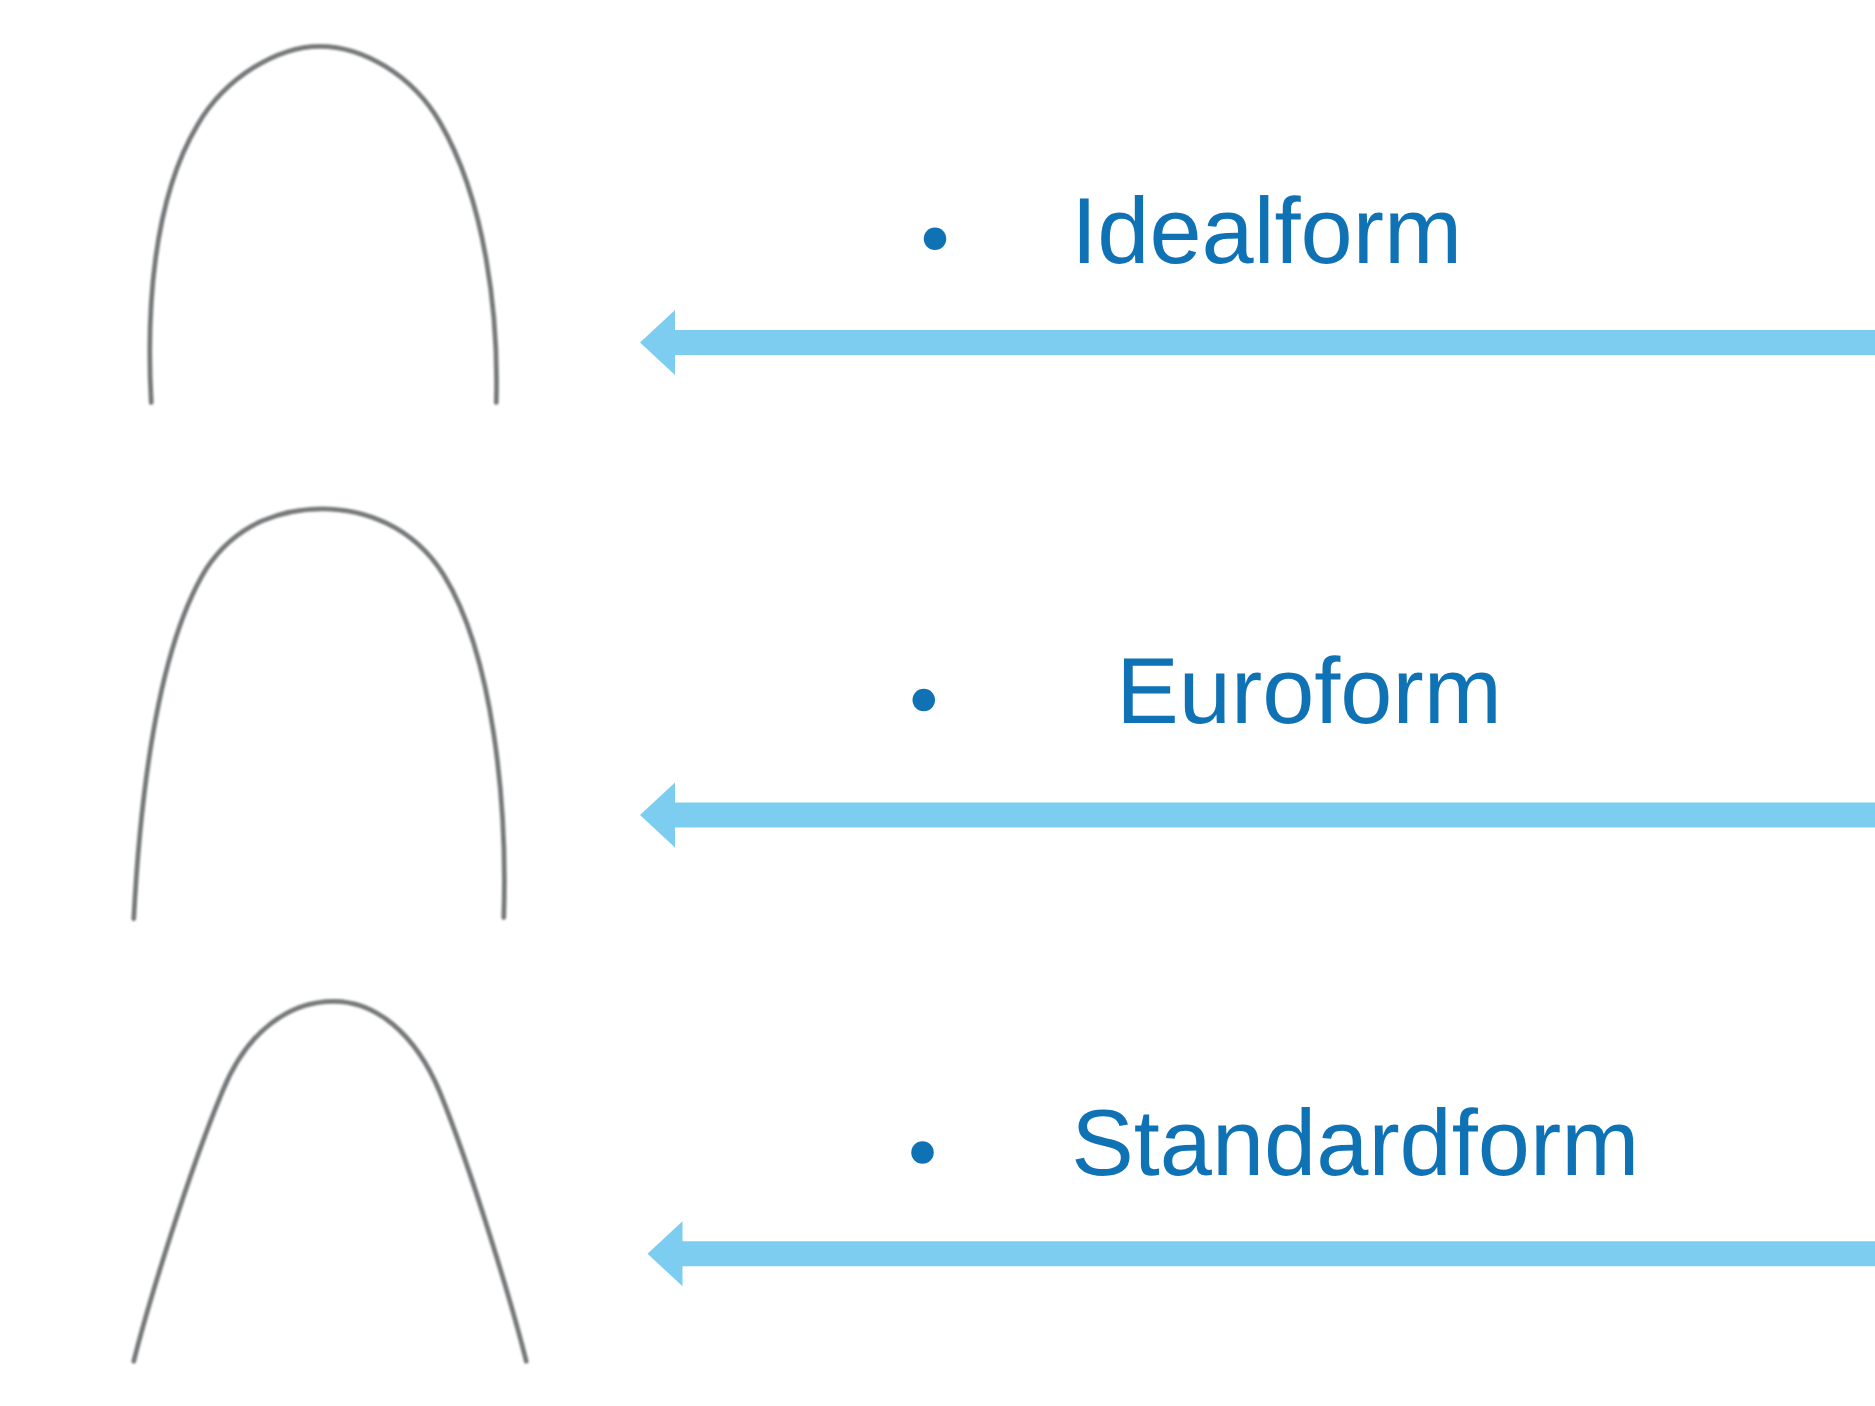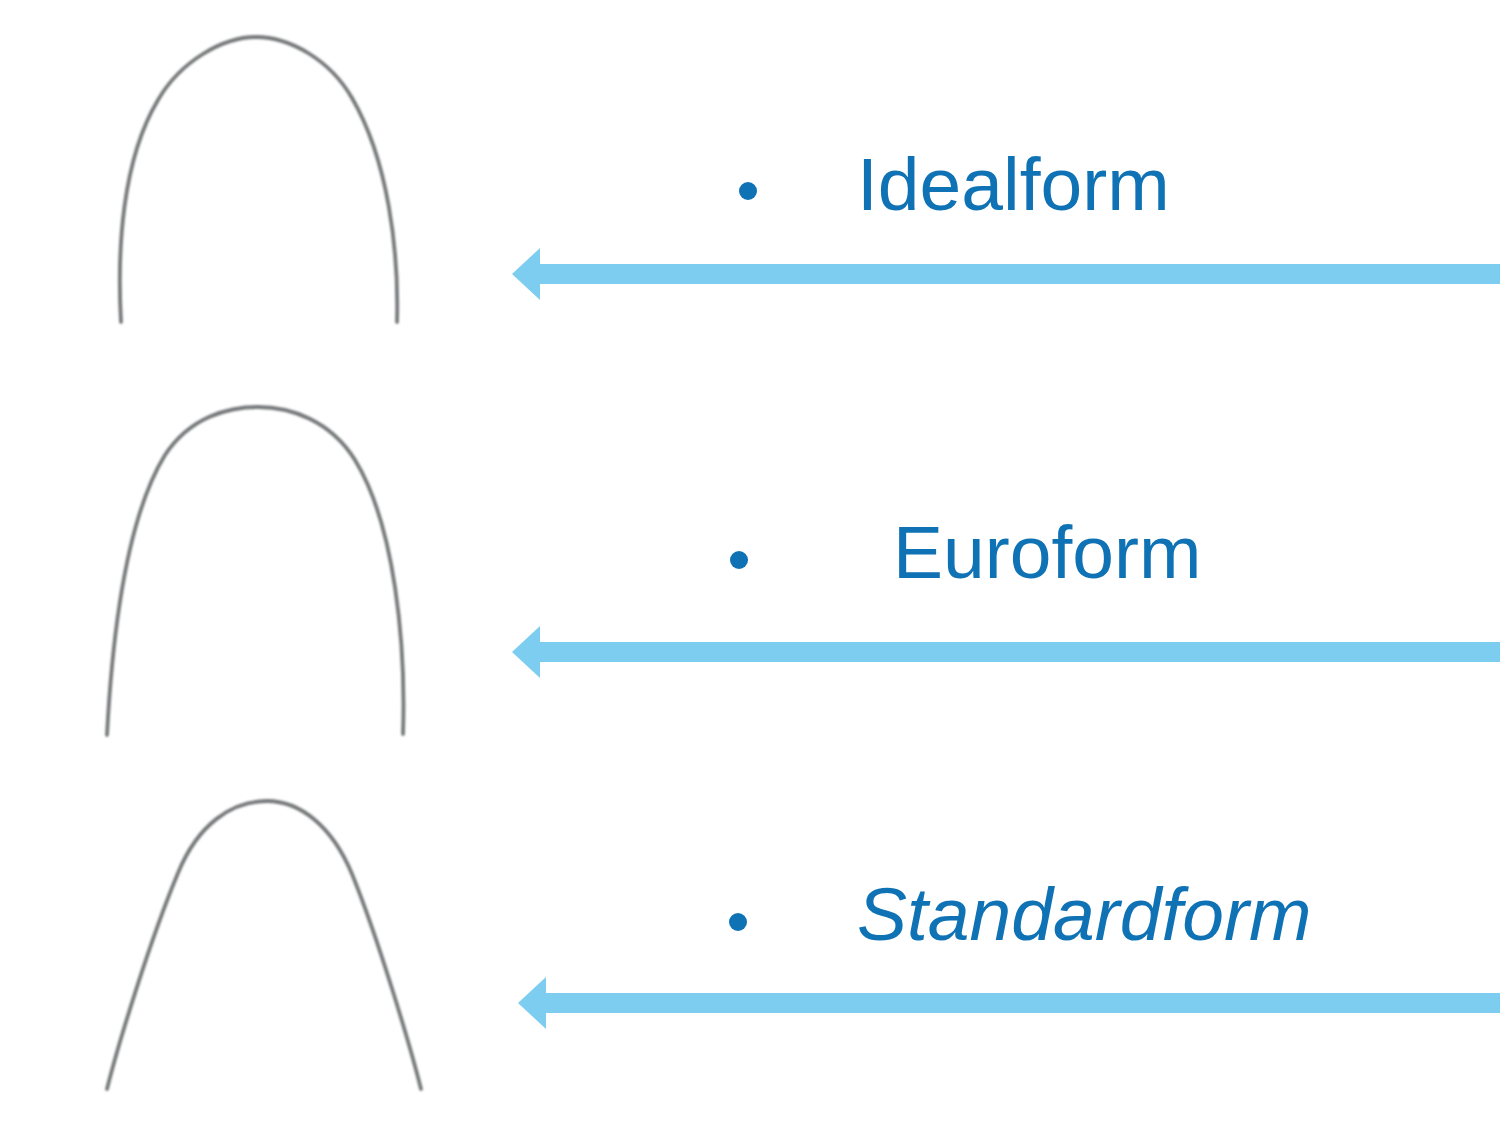--- a/index.html
+++ b/index.html
@@ -62,21 +62,21 @@
     position: absolute;
     left: 26px;
     right: 0;
     top: 16px;
     height: 20px;
     background: var(--arrow-blue, #7ccdf0);
   }
   
   #label-1 { left: 857px; top: 147px; }
   #label-2 { left: 893px; top: 515px; }
-  #label-3 { left: 857px; top: 877px; font-style: italic; }
+  #label-3 { left: 857px; top: 877px; }
   #bullet-1 { left: 739px; top: 182px; }
   #bullet-2 { left: 730px; top: 551px; }
   #bullet-3 { left: 729px; top: 913px; }
   #arrow-1 { left: 512px; top: 248px; width: 988px; }
   #arrow-2 { left: 512px; top: 626px; width: 988px; }
   #arrow-3 { left: 518px; top: 977px; width: 982px; }
 </style>
 </head>
 <body>
 

